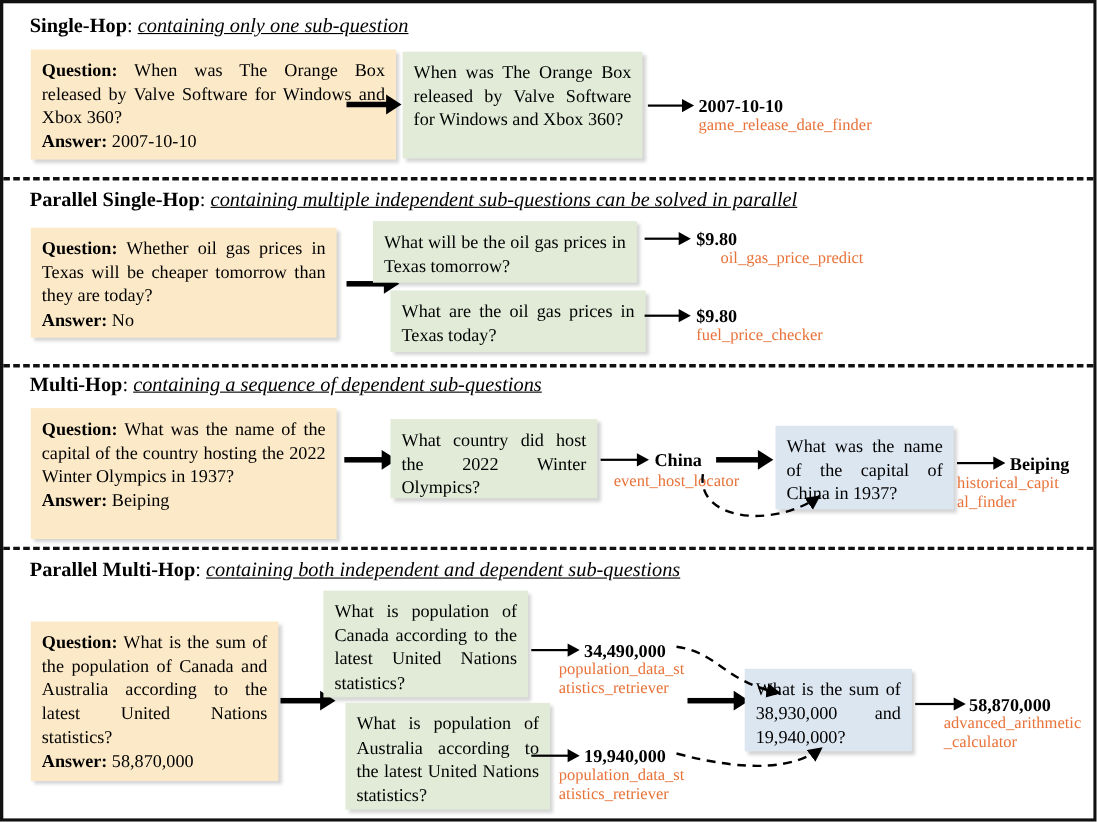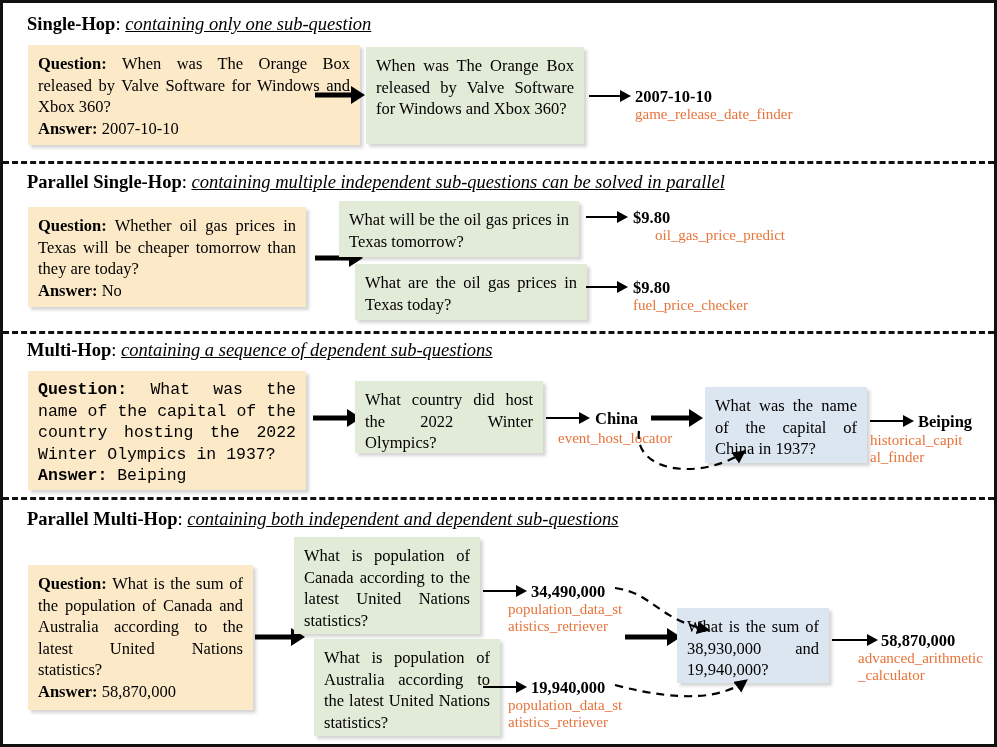--- a/index.html
+++ b/index.html
@@ -175,21 +175,21 @@
     <div class="tool" style="left:630px; top:294px;">fuel_price_checker</div>
   </div>
 
   <div class="sep" style="top:328px;"></div>
 
   <div class="section">
     <div class="sec-title" style="top:336px;">
       <span class="bold">Multi-Hop</span><span>: </span><span class="ital">containing a sequence of dependent sub-questions</span>
     </div>
 
-    <div class="box q" style="left:25px; top:368px; width:278px; height:119px;font-family:Liberation Mono, monospace;">
+    <div class="box q" style="left:25px; top:368px; width:278px; height:119px;">
       <b>Question:</b><span> What was the name of the capital of the country hosting the 2022 Winter Olympics in 1937?</span><br>
       <b>Answer:</b><span> Beiping</span>
     </div>
 
     <div class="arrow thick" style="left:310px; top:415px; width:48px;">
       <div class="shaft" style="width:36px;"></div>
         <div class="head"></div>
     </div>
 
     <div class="box sub" style="left:352px; top:378px; width:188px; height:72px;">

